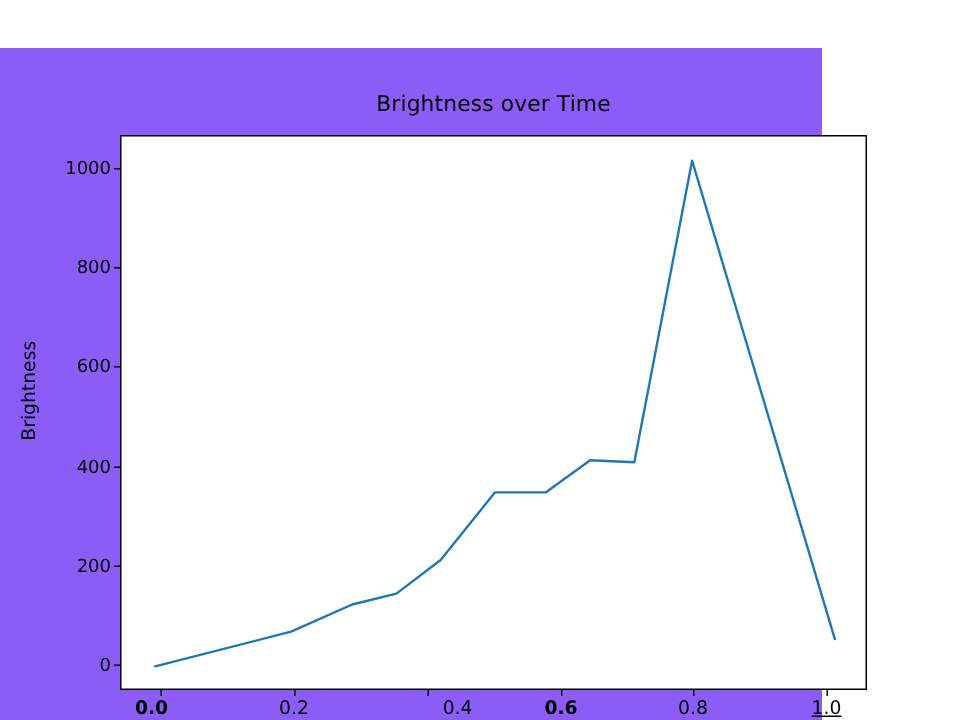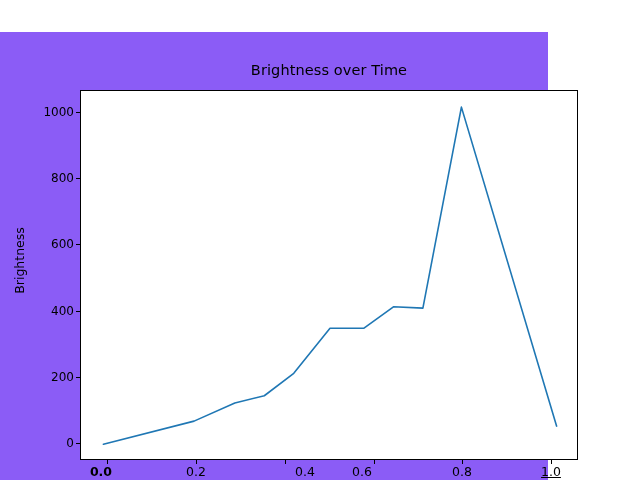--- a/index.html
+++ b/index.html
@@ -142,19 +142,19 @@
   <div class="xtick-mark" style="left:107px;"></div>
   <div class="xtick-mark" style="left:196px;"></div>
   <div class="xtick-mark" style="left:285px;"></div>
   <div class="xtick-mark" style="left:374px;"></div>
   <div class="xtick-mark" style="left:462px;"></div>
   <div class="xtick-mark" style="left:551px;"></div>
 
   <div class="xtick-label" style="left:71px;font-weight:bold;">0.0</div>
   <div class="xtick-label" style="left:166px;">0.2</div>
   <div class="xtick-label" style="left:255px;text-align:right;">0.4</div>
-  <div class="xtick-label" style="left:332px;">0.6</div>
+  <div class="xtick-label" style="left:344px;font-weight:bold;">0.6</div>
   <div class="xtick-label" style="left:432px;">0.8</div>
   <div class="xtick-label" style="left:521px;text-decoration:underline;">1.0</div>
 
   <div id="ylabel">Brightness</div>
 
 </div>
 
 </body></html>

